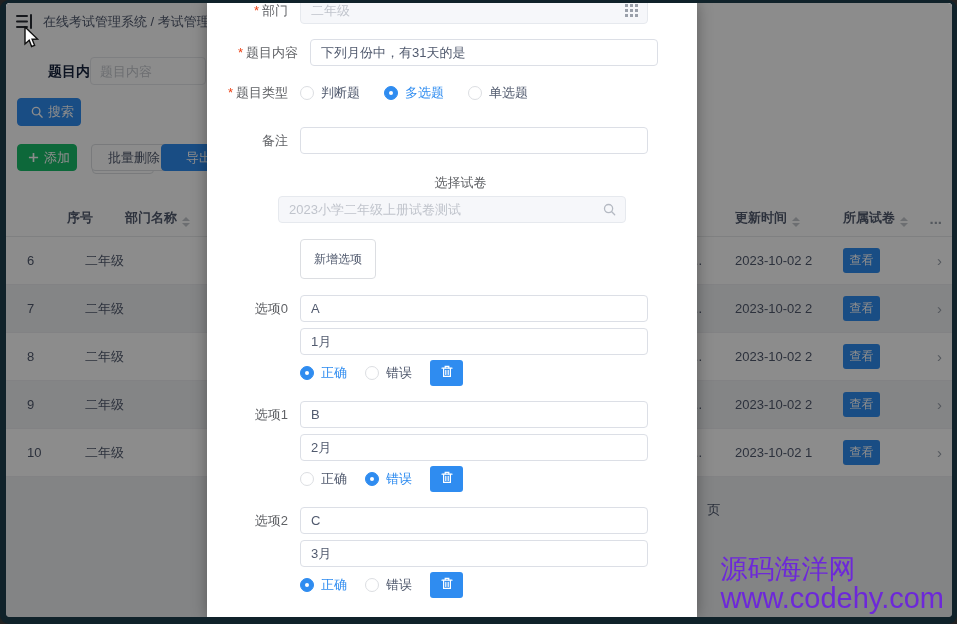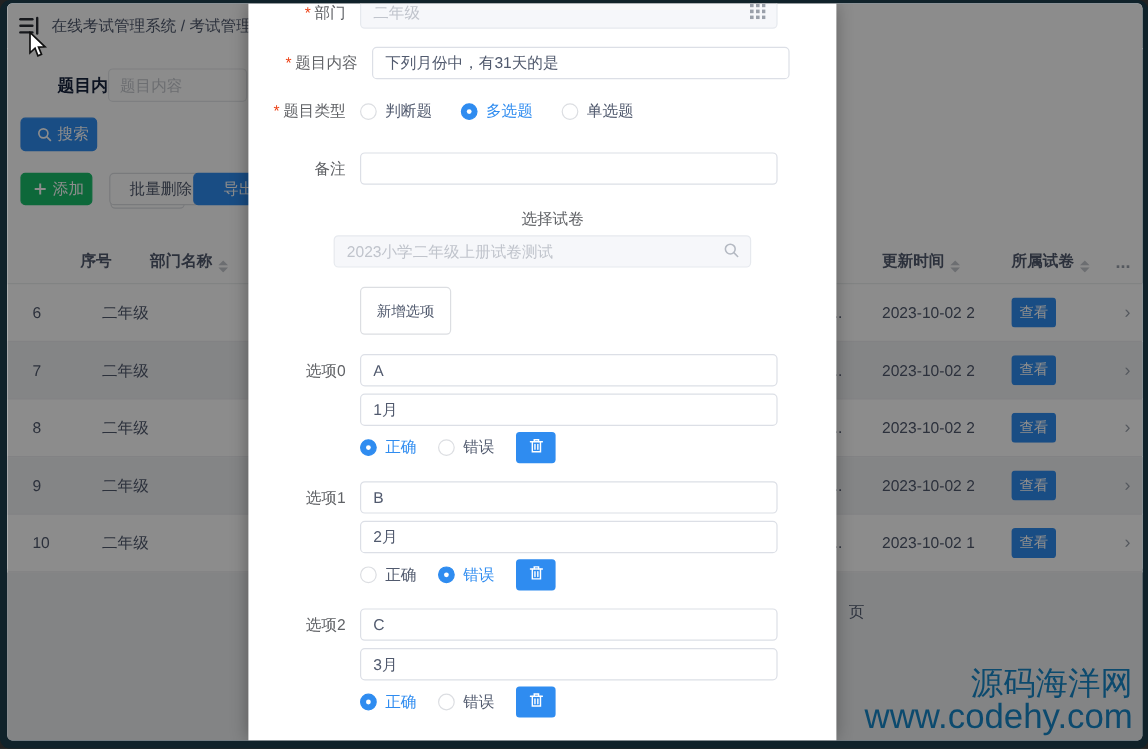--- a/index.html
+++ b/index.html
@@ -78,21 +78,21 @@
 
   .add-opt-btn{height:40px;padding:0 13px;border:1px solid #dcdee2;background:#fff;border-radius:4px;font-size:12px;color:#515a6e;cursor:pointer;}
   .opt .inp{margin-bottom:6px;}
   .opt-foot{display:flex;align-items:center;margin-top:-1px;}
   .opt-foot .radio-item{margin-right:18px;}
   .del-btn{width:33px;height:26px;background:#2f8cf0;border:none;border-radius:3px;cursor:pointer;display:inline-flex;align-items:center;justify-content:center;}
   .form-row.opt{margin-bottom:15px;}
   .btn-row{margin-bottom:16px;}
 
   
-  .watermark{position:absolute;right:8px;bottom:4px;z-index:40;text-align:right;color:#0c4a6e;line-height:29px;}
+  .watermark{position:absolute;right:8px;bottom:4px;z-index:40;color:#6d28d9;line-height:29px;}
   .wm1{font-size:27px;}
   .wm2{font-size:29px;}
   .cursor{position:absolute;left:16px;top:23px;z-index:50;pointer-events:none;}
 </style>
 </head>
 <body>
 
 <div class="frame">
   <div class="screen">
 

